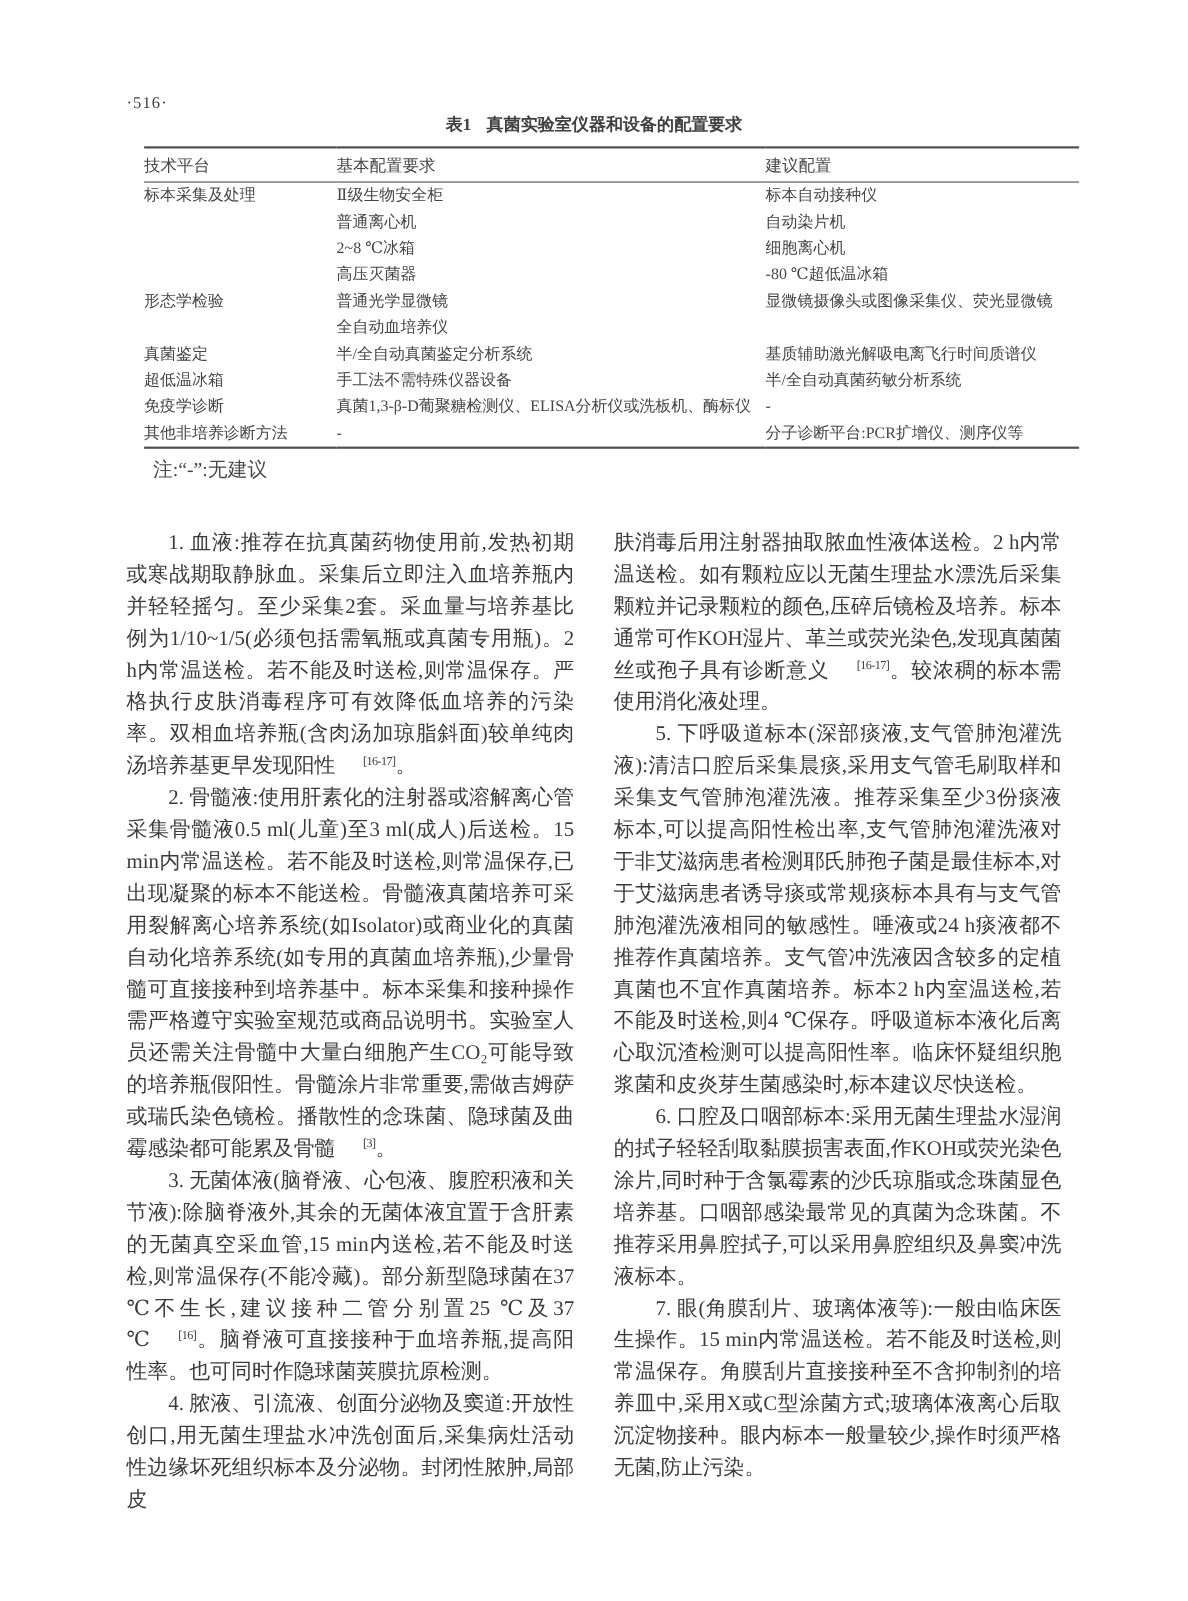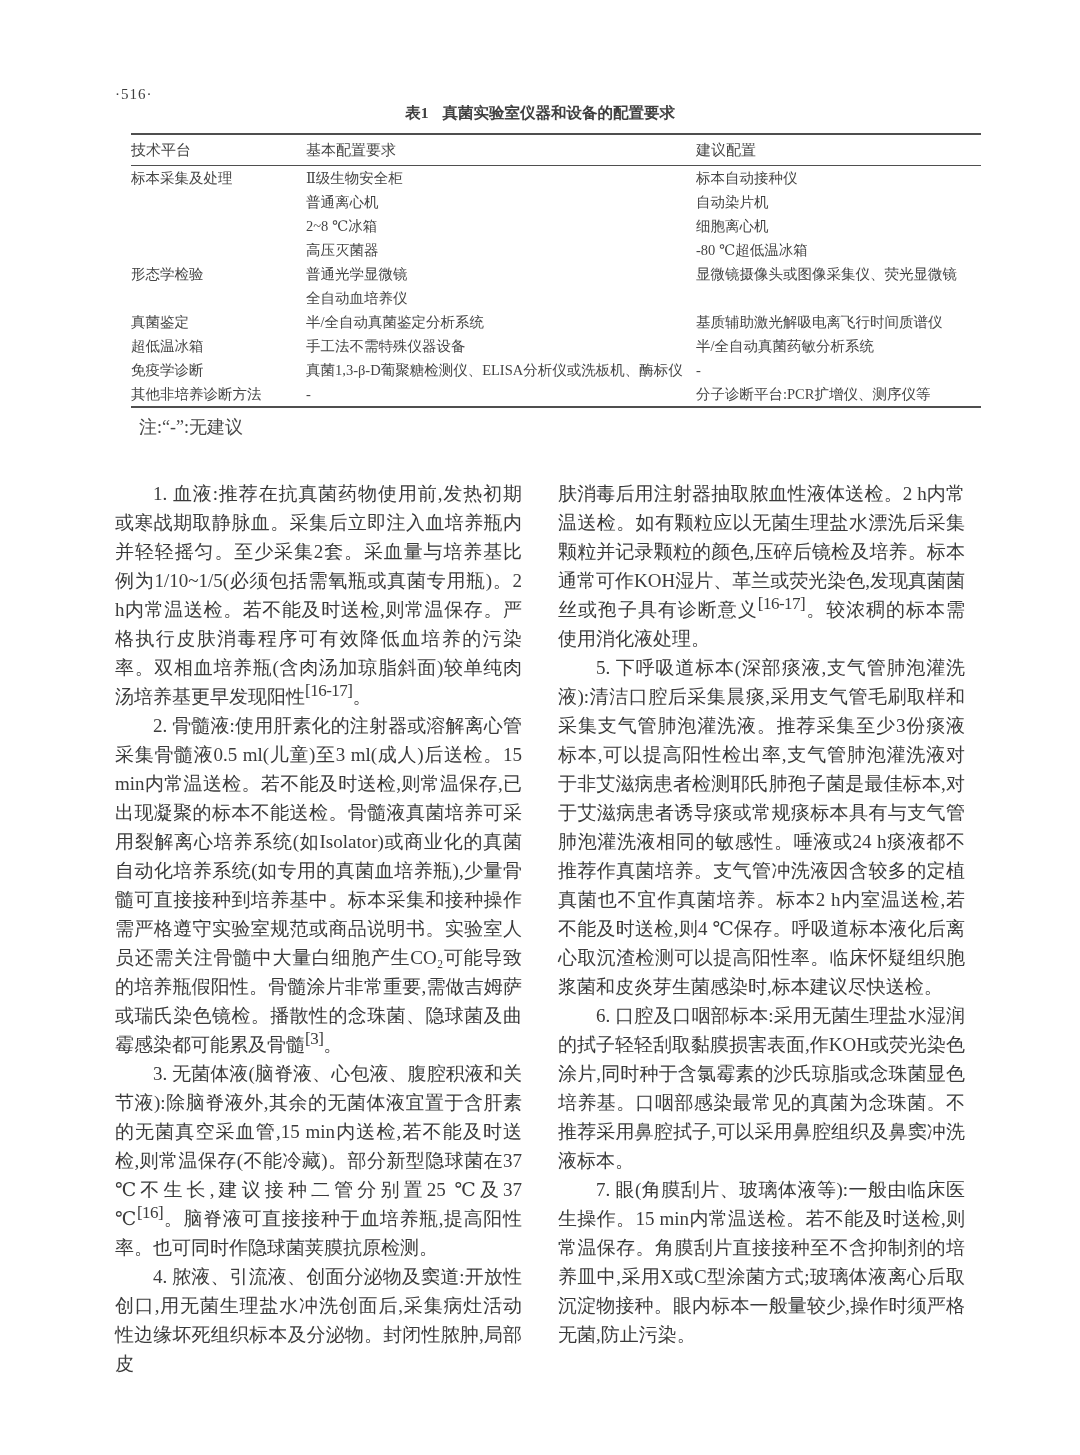--- a/index.html
+++ b/index.html
@@ -75,24 +75,25 @@
     margin-top:40px;
     font-size:19px;
     line-height:29px;
     color:#3b3b3b;
     text-align:justify;
   }
   .bcol{flex:1;min-width:0;}
   .para{margin:0;}
   .para.indent{text-indent:2em;}
   .para sup{
-    font-size:17px;
+    font-size:11px;
     line-height:0;
     vertical-align:super;
     letter-spacing:-0.5px;
+    margin-left:25px;
   }
 </style>
 </head>
 <body>
 
 <div class="page">
 
   <div class="running-head">
     <span class="page-number">·516·</span>
   </div>

